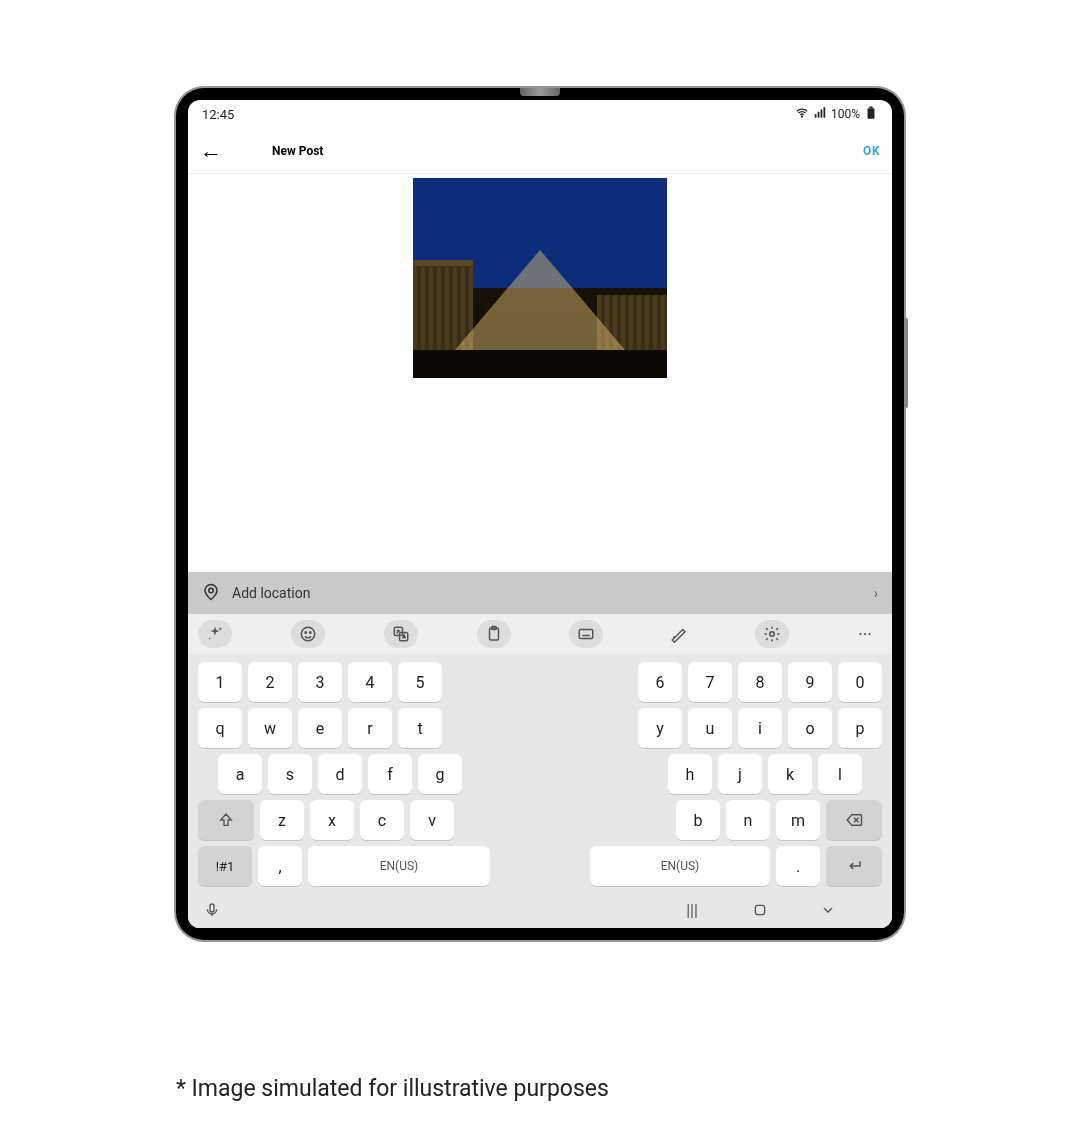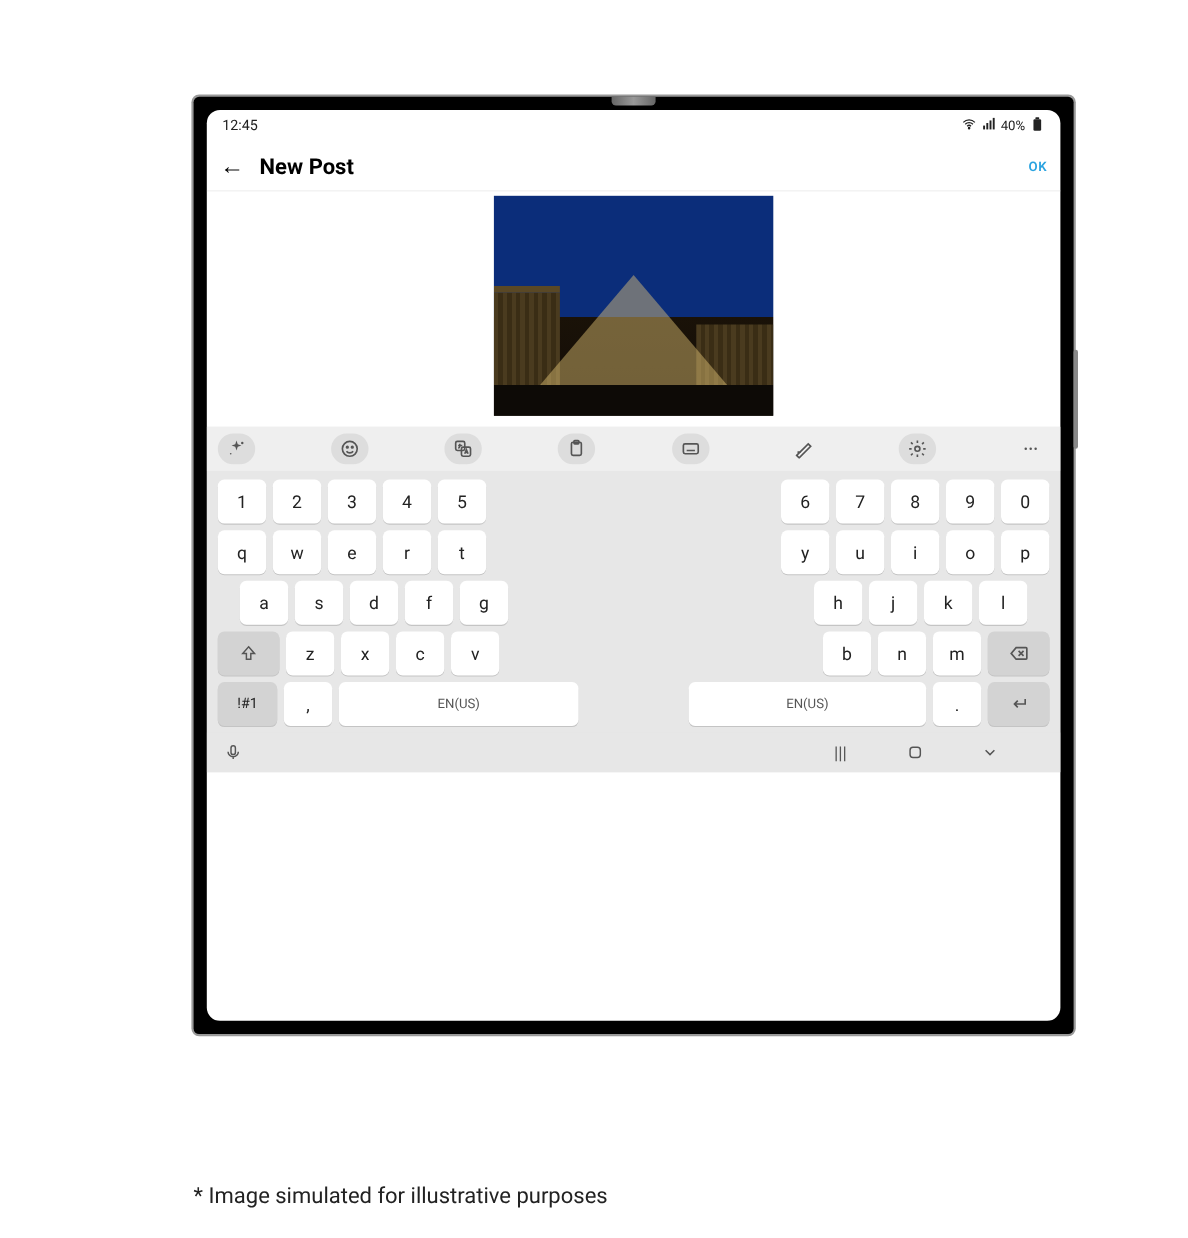--- a/index.html
+++ b/index.html
@@ -2,24 +2,24 @@
 <html><head>
 <meta charset="utf-8">
 <style>
   * { box-sizing: border-box; margin: 0; padding: 0; font-family: -apple-system, BlinkMacSystemFont, "Segoe UI", Roboto, Arial, sans-serif; }
   body { background: #fff; width: 1080px; height: 1125px; position: relative; }
 
   .device-frame {
     position: absolute;
     left: 176px;
     top: 88px;
-    width: 800px;
+    width: 728px;
     height: 852px;
     background: #000;
-    border-radius: 5px;
+    border-radius: 28px;
     padding: 12px;
     box-shadow: 0 0 0 2px #999;
   }
   .device-hinge {
     position: absolute;
     top: 0; left: 50%; transform: translateX(-50%);
     width: 40px; height: 8px;
     background: linear-gradient(90deg,#666,#999,#666);
     border-radius: 0 0 4px 4px;
   }
@@ -49,21 +49,21 @@
   .statusbar svg { width: 14px; height: 14px; }
 
   
   .app-header {
     height: 46px;
     display: flex; align-items: center;
     padding: 0 12px;
     border-bottom: 1px solid #eee;
   }
   .app-header .back { font-size: 22px; margin-right: 14px; cursor: pointer; }
-  .app-header .title { font-size: 20px; font-weight: 700; flex: 1; }
+  .app-header .title { font-size: 12px; font-weight: 700; flex: 1; margin-left: 36px; }
   .app-header .ok { color: #2aa3e0; font-size: 12px; font-weight: 600; letter-spacing: .5px; cursor: pointer; }
 
   
   .content { flex: 1; display: flex; flex-direction: column; }
   .imgwrap { display: flex; justify-content: center; padding: 4px 0 10px; }
   .post-img {
     width: 254px; height: 200px;
     background: linear-gradient(180deg,#0b2d7a 0%,#0b2d7a 55%,#1a1208 55%,#120c06 100%);
     position: relative; overflow: hidden;
   }
@@ -160,21 +160,21 @@
     background: #e7e7e7;
   }
   .navbar .mic { color: #555; }
   .nav-center { flex:1; display:flex; justify-content:flex-end; gap: 48px; padding-right: 40px; color:#555; }
   .nav-ic { width: 20px; height: 20px; display:flex; align-items:center; justify-content:center; cursor:pointer; }
 
   .disclaimer {
     position: absolute;
     left: 176px;
     top: 1075px;
-    font-size: 20px;
+    font-size: 23px;
     color: #222;
   }
 </style>
 </head>
 <body>
 
 <div class="device-frame">
   <div class="device-hinge"></div>
   <div class="device-side-btn"></div>
   <div class="screen">
@@ -192,21 +192,21 @@
             </svg>
         </span>
         <span>
           <svg viewBox="0 0 24 24" fill="#222">
               <rect x="3" y="14" width="3" height="6"></rect>
               <rect x="8" y="10" width="3" height="10"></rect>
               <rect x="13" y="6" width="3" height="14"></rect>
               <rect x="18" y="2" width="3" height="18"></rect>
             </svg>
         </span>
-        <span>40%</span>
+        <span>100%</span>
         <span>
           <svg viewBox="0 0 24 24" fill="#222">
               <rect x="6" y="4" width="12" height="18" rx="2"></rect>
               <rect x="9" y="1" width="6" height="3" rx="1"></rect>
             </svg>
         </span>
       </span>
     </div>
 
     <div class="app-header">
@@ -218,20 +218,30 @@
     <div class="content">
       <div class="imgwrap">
         <div class="post-img">
           <div class="bldg-l"></div>
           <div class="bldg-r"></div>
           <div class="pyramid"></div>
           <div class="ground"></div>
         </div>
       </div>
 
+      <div class="location-row">
+        <span>
+          <svg width="18" height="18" viewBox="0 0 24 24" fill="none" stroke="#333" stroke-width="2">
+              <circle cx="12" cy="10" r="3"></circle>
+              <path d="M12 2a8 8 0 0 1 8 8c0 5-8 12-8 12S4 15 4 10a8 8 0 0 1 8-8z"></path>
+            </svg>
+        </span>
+        <span>Add location</span>
+        <span class="chev">›</span>
+      </div>
 
       <div class="kb">
         <div class="kb-toolbar">
           <span class="kb-tool active">
             <svg viewBox="0 0 24 24" fill="#555">
                 <path d="M12 2l1.5 4.5L18 8l-4.5 1.5L12 14l-1.5-4.5L6 8l4.5-1.5z"></path>
                 <circle cx="19" cy="5" r="1.5"></circle>
                 <circle cx="5" cy="18" r="1"></circle>
               </svg>
           </span>

